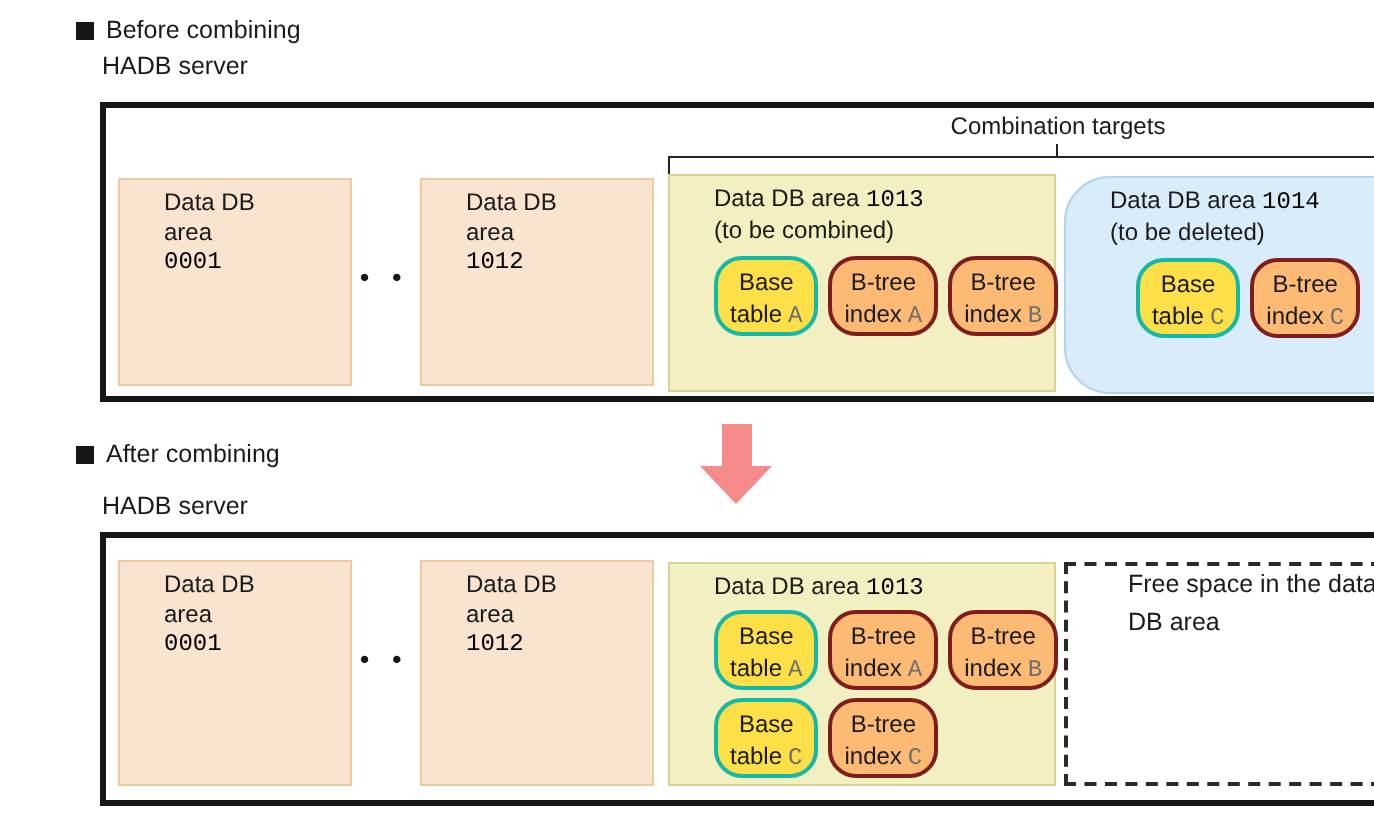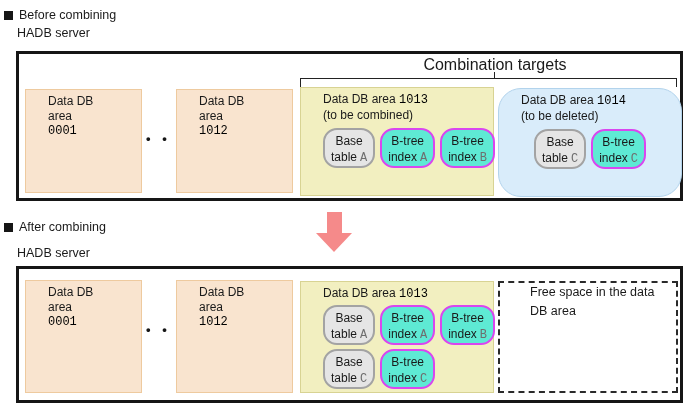--- a/index.html
+++ b/index.html
@@ -1,43 +1,43 @@
 <!DOCTYPE html>
 <html><head>
 <meta charset="utf-8">
 <style>
   html,body{margin:0;padding:0;background:#fff;}
   .canvas{position:relative;width:687px;height:411px;background:#fff;overflow:hidden;
           font-family:"Liberation Sans",sans-serif;font-size:12px;color:#1a1a1a;}
-  .abs{position:absolute;}
+  .abs{position:absolute;margin-left:34px;}
   .section-head{display:flex;align-items:center;font-size:12.5px;color:#1a1a1a;}
   .sq{display:inline-block;width:9px;height:9px;background:#161616;margin-right:6px;}
   .server-label{font-size:12.5px;}
   .server-box{box-sizing:border-box;border:3px solid #161616;background:#fff;}
   .area{box-sizing:border-box;padding:4px 22px;font-size:12px;line-height:15px;}
   .tan{background:#f9e4cf;border:1px solid #eeca9f;}
   .yellow{background:#f2efc0;border:1px solid #d8d393;}
   .blue{background:#d9ecfa;border:1px solid #b2d3ec;}
   .num{font-family:"Liberation Mono","DejaVu Sans Mono",monospace;color:#000000;font-size:12px;}
   .chip-row{display:flex;gap:5px;margin-top:5px;}
   .chip-row.centered{justify-content:center;}
   .chip{box-sizing:border-box;height:40px;border-radius:14px;text-align:center;
         font-size:12px;line-height:16px;padding:3px 6px 0 6px;}
-  .chip.green{background:#e5e5e5;border:2px solid #a3a3a3;}
-  .chip.pink{background:#5eead4;border:2px solid #d946ef;}
+  .chip.green{background:#fde047;border:2px solid #14b8a6;}
+  .chip.pink{background:#fdba74;border:2px solid #7f1d1d;}
   .chip .id{font-family:"Liberation Mono","DejaVu Sans Mono",monospace;color:#6e6e6e;margin-left:3px;}
   .dots{font-size:13px;font-weight:bold;letter-spacing:4px;color:#161616;}
   .bracket{background:#222;}
   .arrow-stem{width:15px;height:21px;background:#f58a8a;margin-left:11px;}
   .arrow-head{width:0;height:0;border-left:18px solid transparent;
               border-right:18px solid transparent;border-top:19px solid #f58a8a;}
   .dashed-box{box-sizing:border-box;border:2px dashed #2a2a2a;background:#fff;
               display:flex;align-items:flex-start;}
   .free-text{padding-left:30px;width:140px;font-size:12.5px;line-height:19px;}
-  .comb-label{font-size:16px;}
+  .comb-label{font-size:12px;}
 </style>
 </head>
 <body>
 
 <div class="canvas">
 
   <div class="abs section-head" style="left:4px;top:8px;">
     <span class="sq"></span>
     <span>Before combining</span>
   </div>

